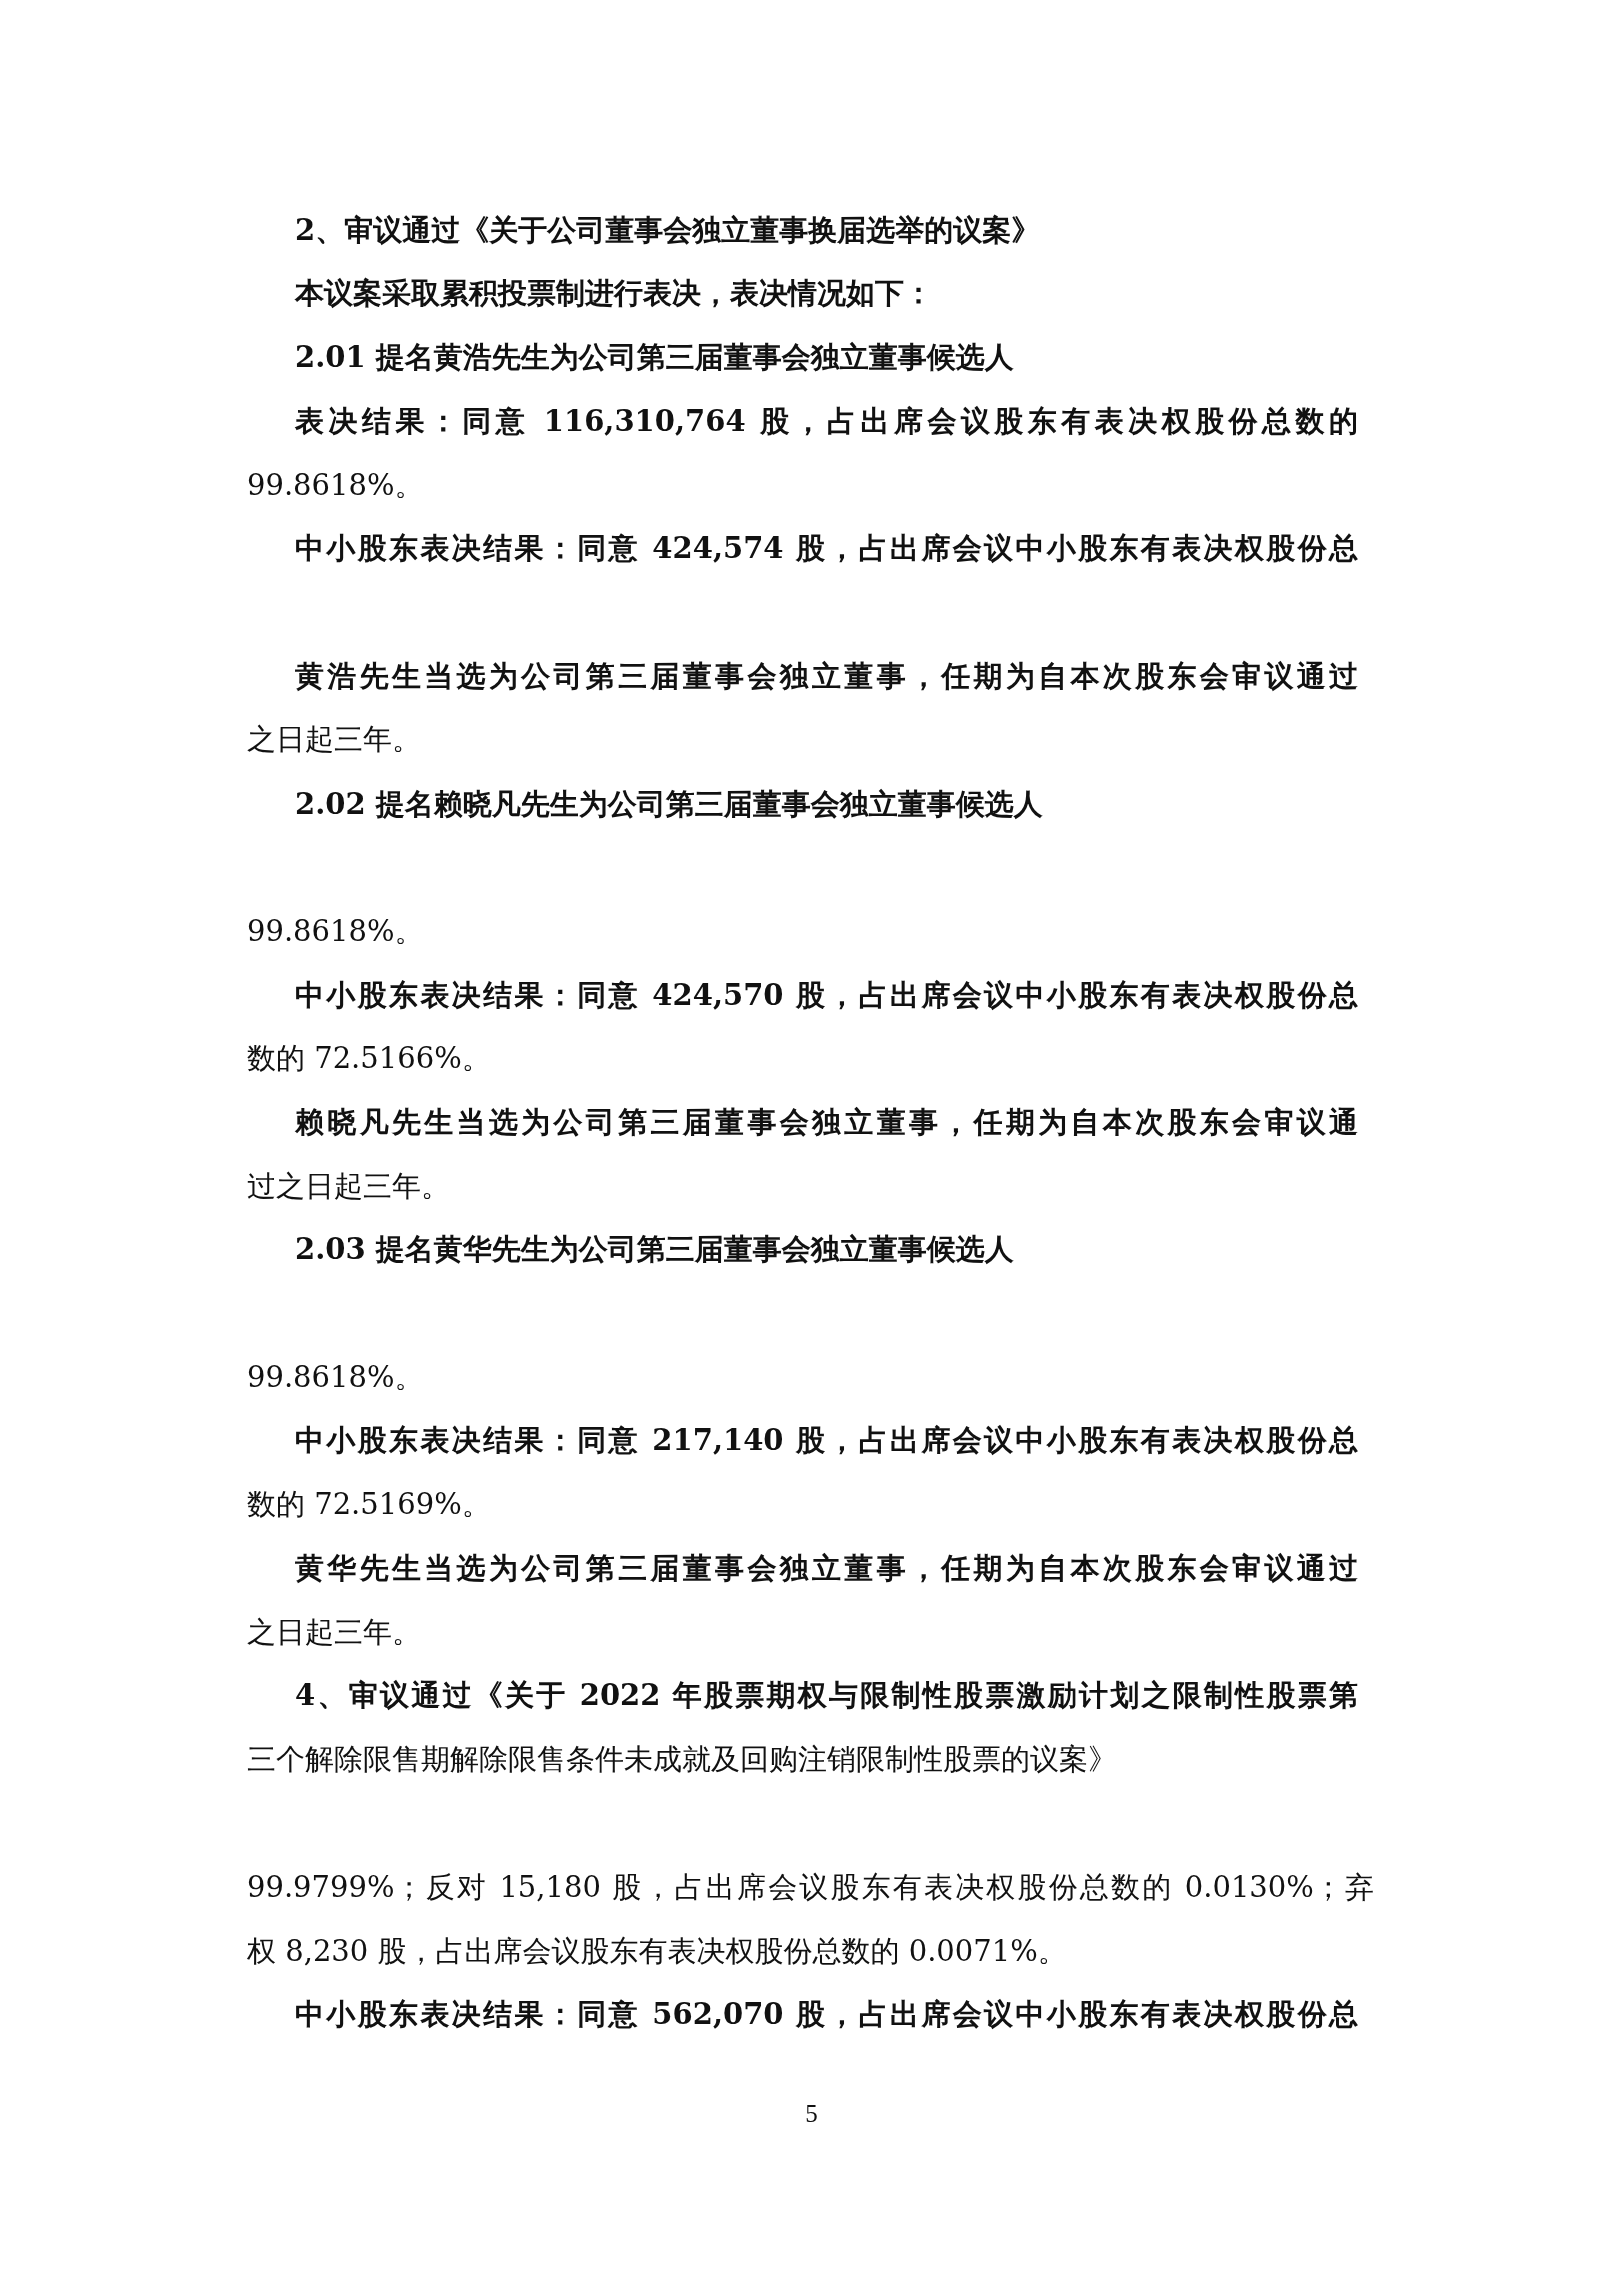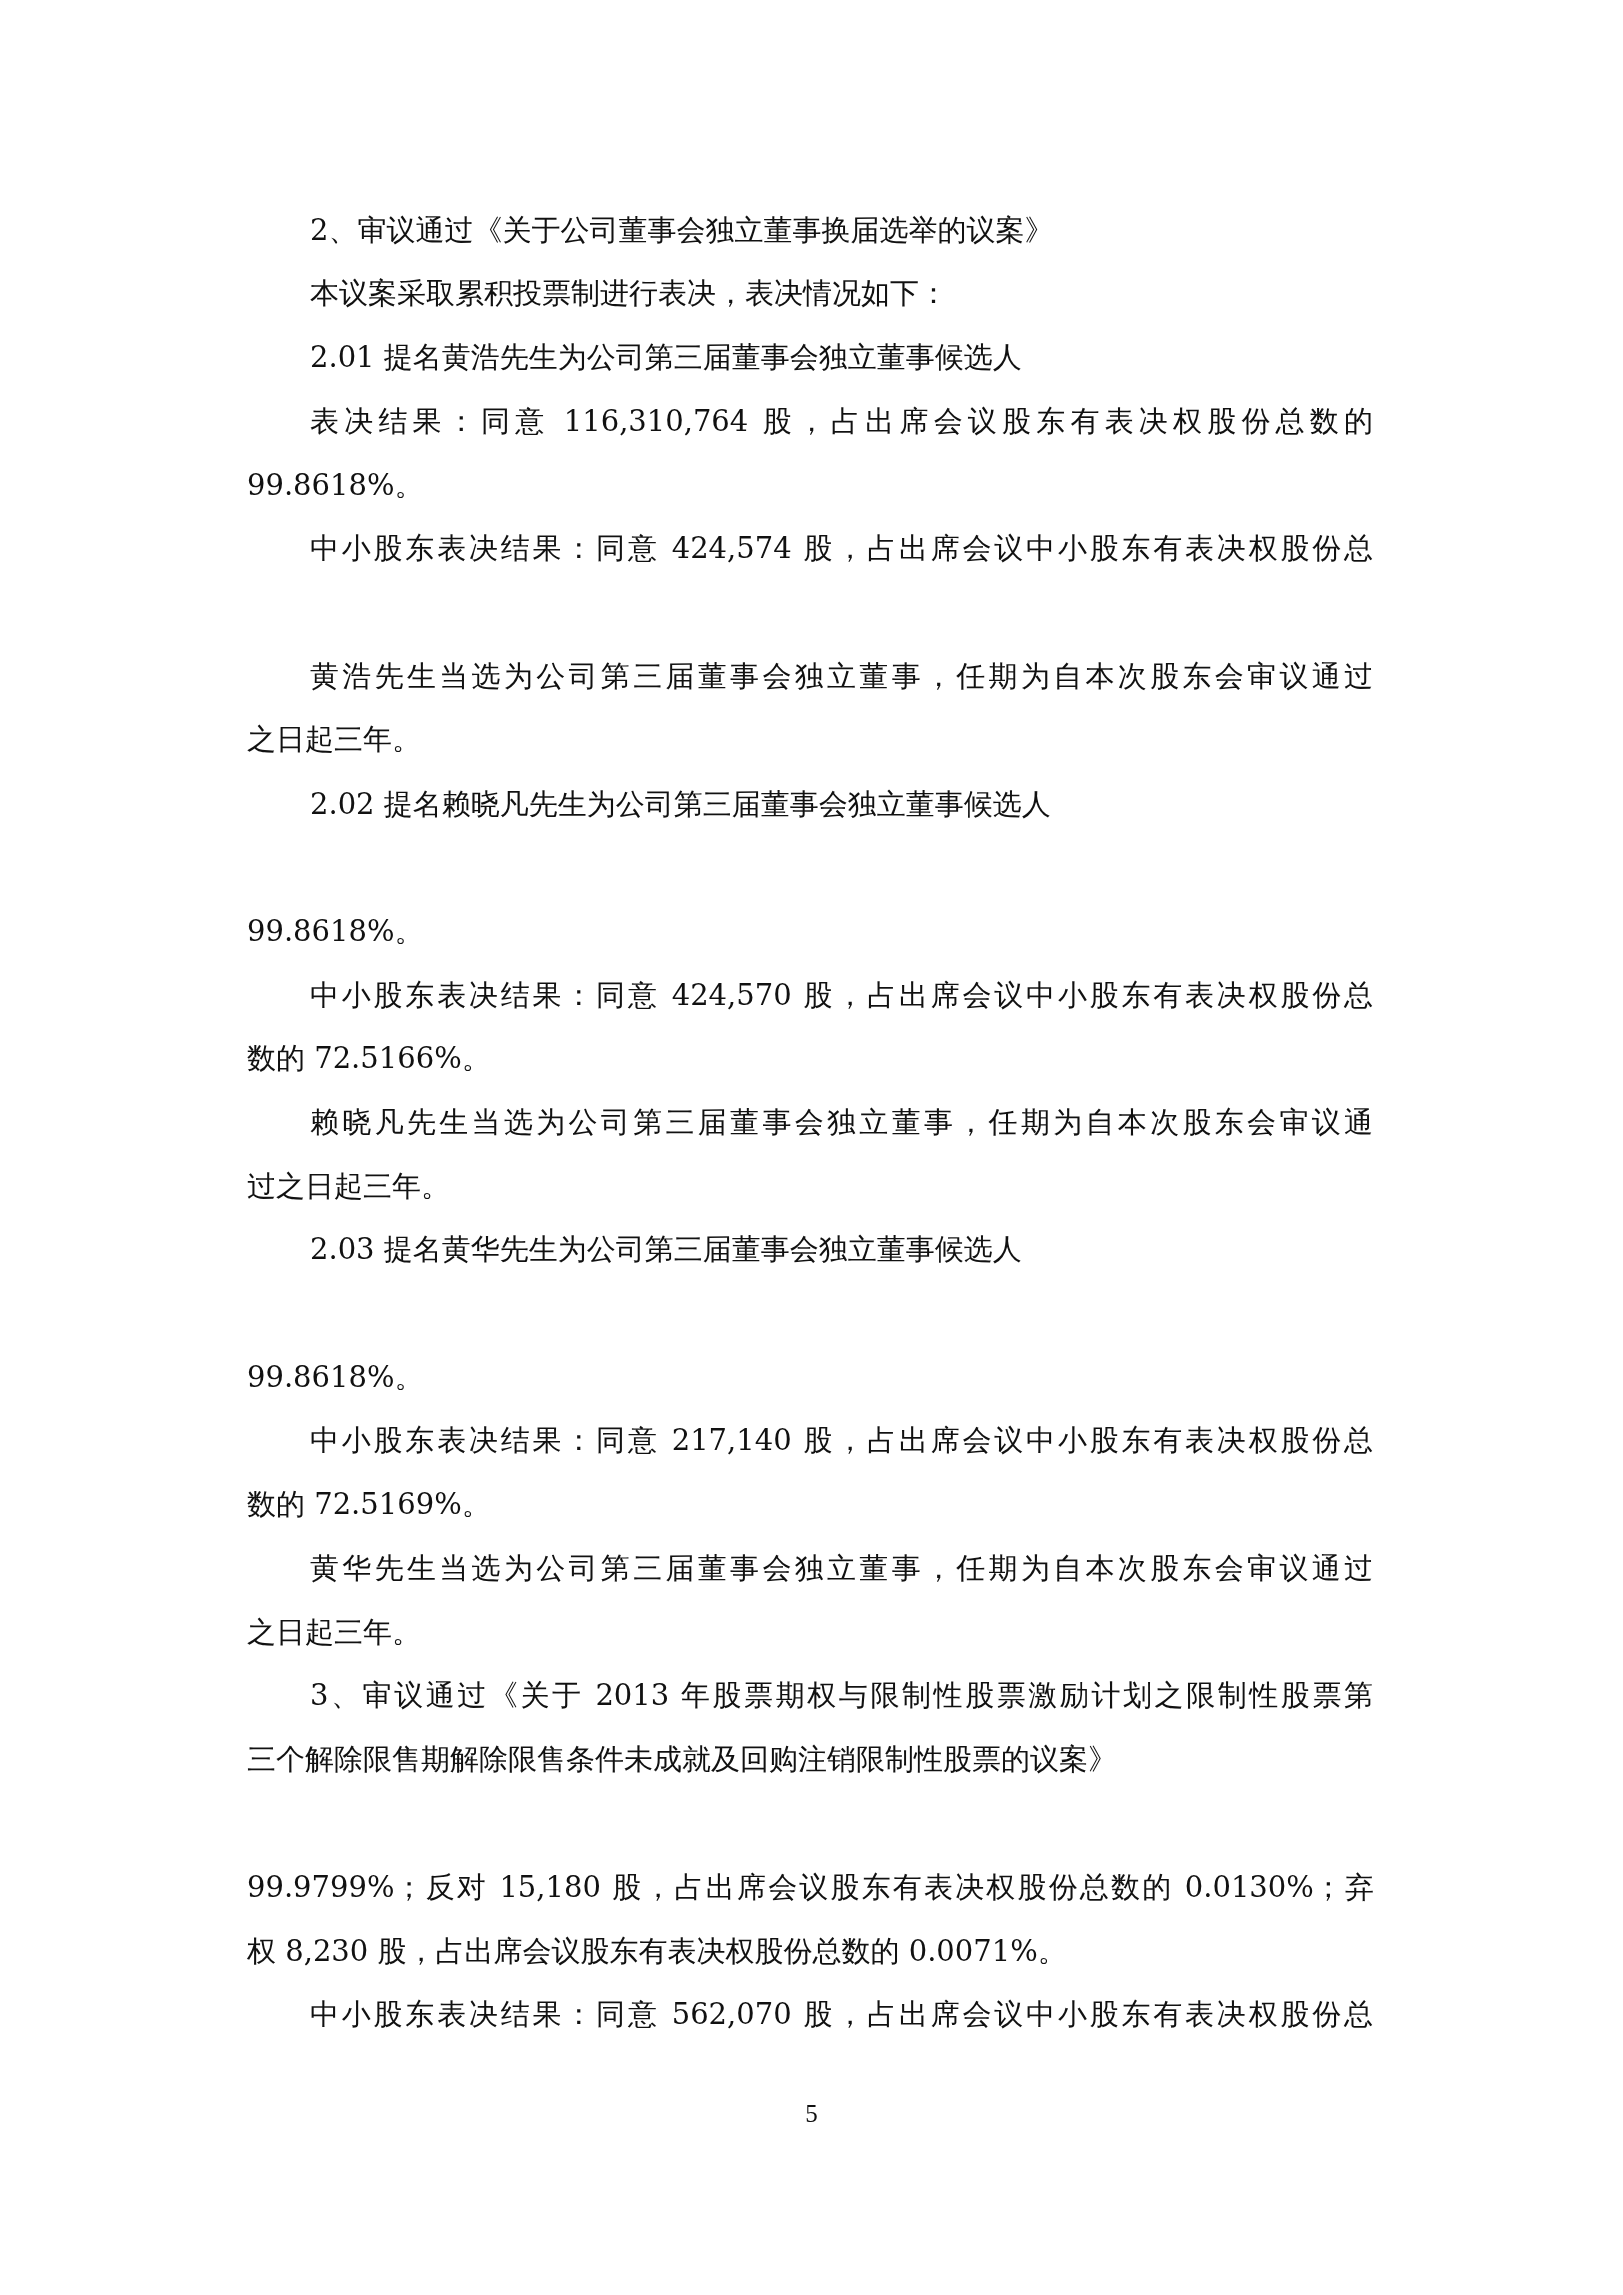--- a/index.html
+++ b/index.html
@@ -10,21 +10,21 @@
     left: 247px;
     width: 1127px;
     height: 39px;
     font-family: "DejaVu Serif", "Liberation Serif", serif;
     font-size: 29px;
     line-height: 39px;
     color: #111111;
     white-space: nowrap;
     overflow: visible;
   }
-  .line.indent { left: 310px; width: 1063px; }
+  .line.indent { left: 295px; width: 1063px; font-weight: bold; }
   .line.justify { text-align: justify; text-align-last: justify; }
   .page-number {
     position: absolute;
     left: 779px; width: 65px;
     top: 2097px; height: 33px;
     text-align: center;
     font-family: "Liberation Serif", "DejaVu Serif", serif;
     font-size: 25px; line-height: 33px;
     color: #111111;
   }
@@ -47,21 +47,21 @@
   <div class="line indent justify" style="top:976px">中小股东表决结果：同意 424,570 股，占出席会议中小股东有表决权股份总</div>
   <div class="line" style="top:1039px">数的 72.5166%。</div>
   <div class="line indent justify" style="top:1103px">赖晓凡先生当选为公司第三届董事会独立董事，任期为自本次股东会审议通</div>
   <div class="line" style="top:1167px">过之日起三年。</div>
   <div class="line indent" style="top:1230px">2.03  提名黄华先生为公司第三届董事会独立董事候选人</div>
   <div class="line" style="top:1358px">99.8618%。</div>
   <div class="line indent justify" style="top:1421px">中小股东表决结果：同意 217,140 股，占出席会议中小股东有表决权股份总</div>
   <div class="line" style="top:1485px">数的 72.5169%。</div>
   <div class="line indent justify" style="top:1549px">黄华先生当选为公司第三届董事会独立董事，任期为自本次股东会审议通过</div>
   <div class="line" style="top:1613px">之日起三年。</div>
-  <div class="line indent justify" style="top:1676px">3、审议通过《关于 2013 年股票期权与限制性股票激励计划之限制性股票第</div>
+  <div class="line indent justify" style="top:1676px">4、审议通过《关于 2022 年股票期权与限制性股票激励计划之限制性股票第</div>
   <div class="line" style="top:1740px">三个解除限售期解除限售条件未成就及回购注销限制性股票的议案》</div>
   <div class="line justify" style="top:1868px">99.9799%；反对 15,180 股，占出席会议股东有表决权股份总数的 0.0130%；弃</div>
   <div class="line" style="top:1932px">权 8,230 股，占出席会议股东有表决权股份总数的 0.0071%。</div>
   <div class="line indent justify" style="top:1995px">中小股东表决结果：同意 562,070 股，占出席会议中小股东有表决权股份总</div>
 
   <div class="page-number">5</div>
 </div>
 
 
 </body></html>

